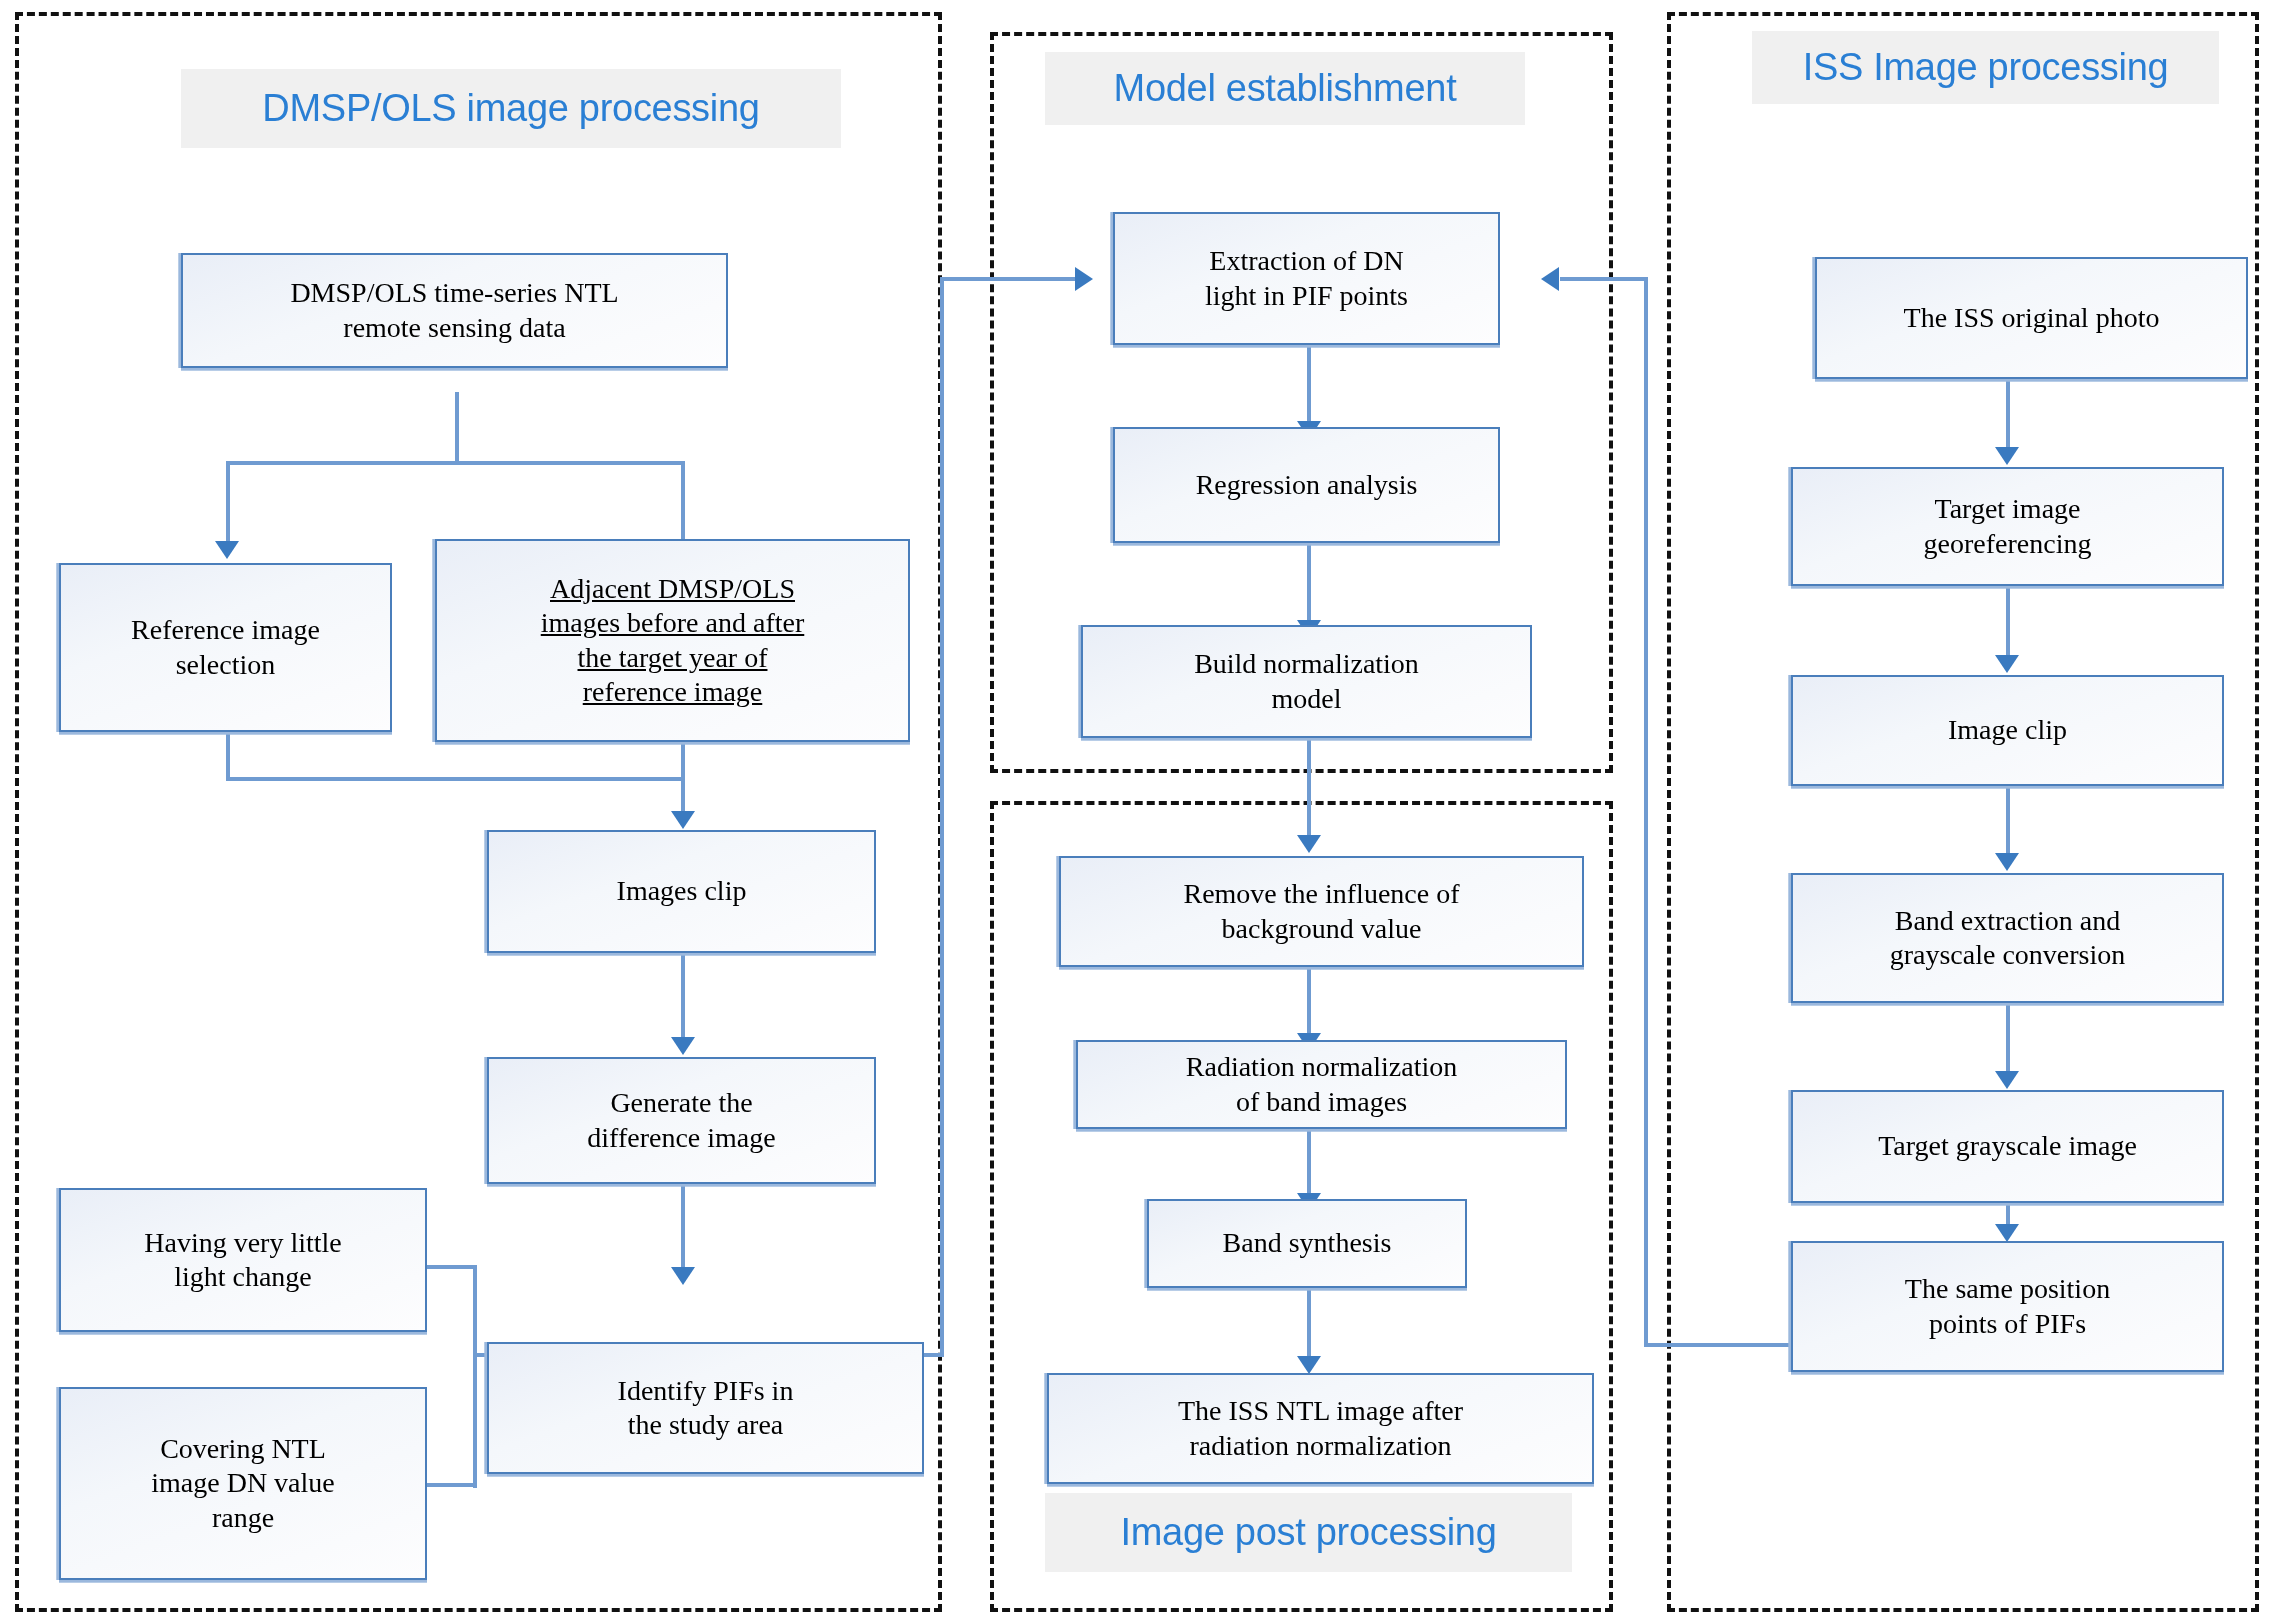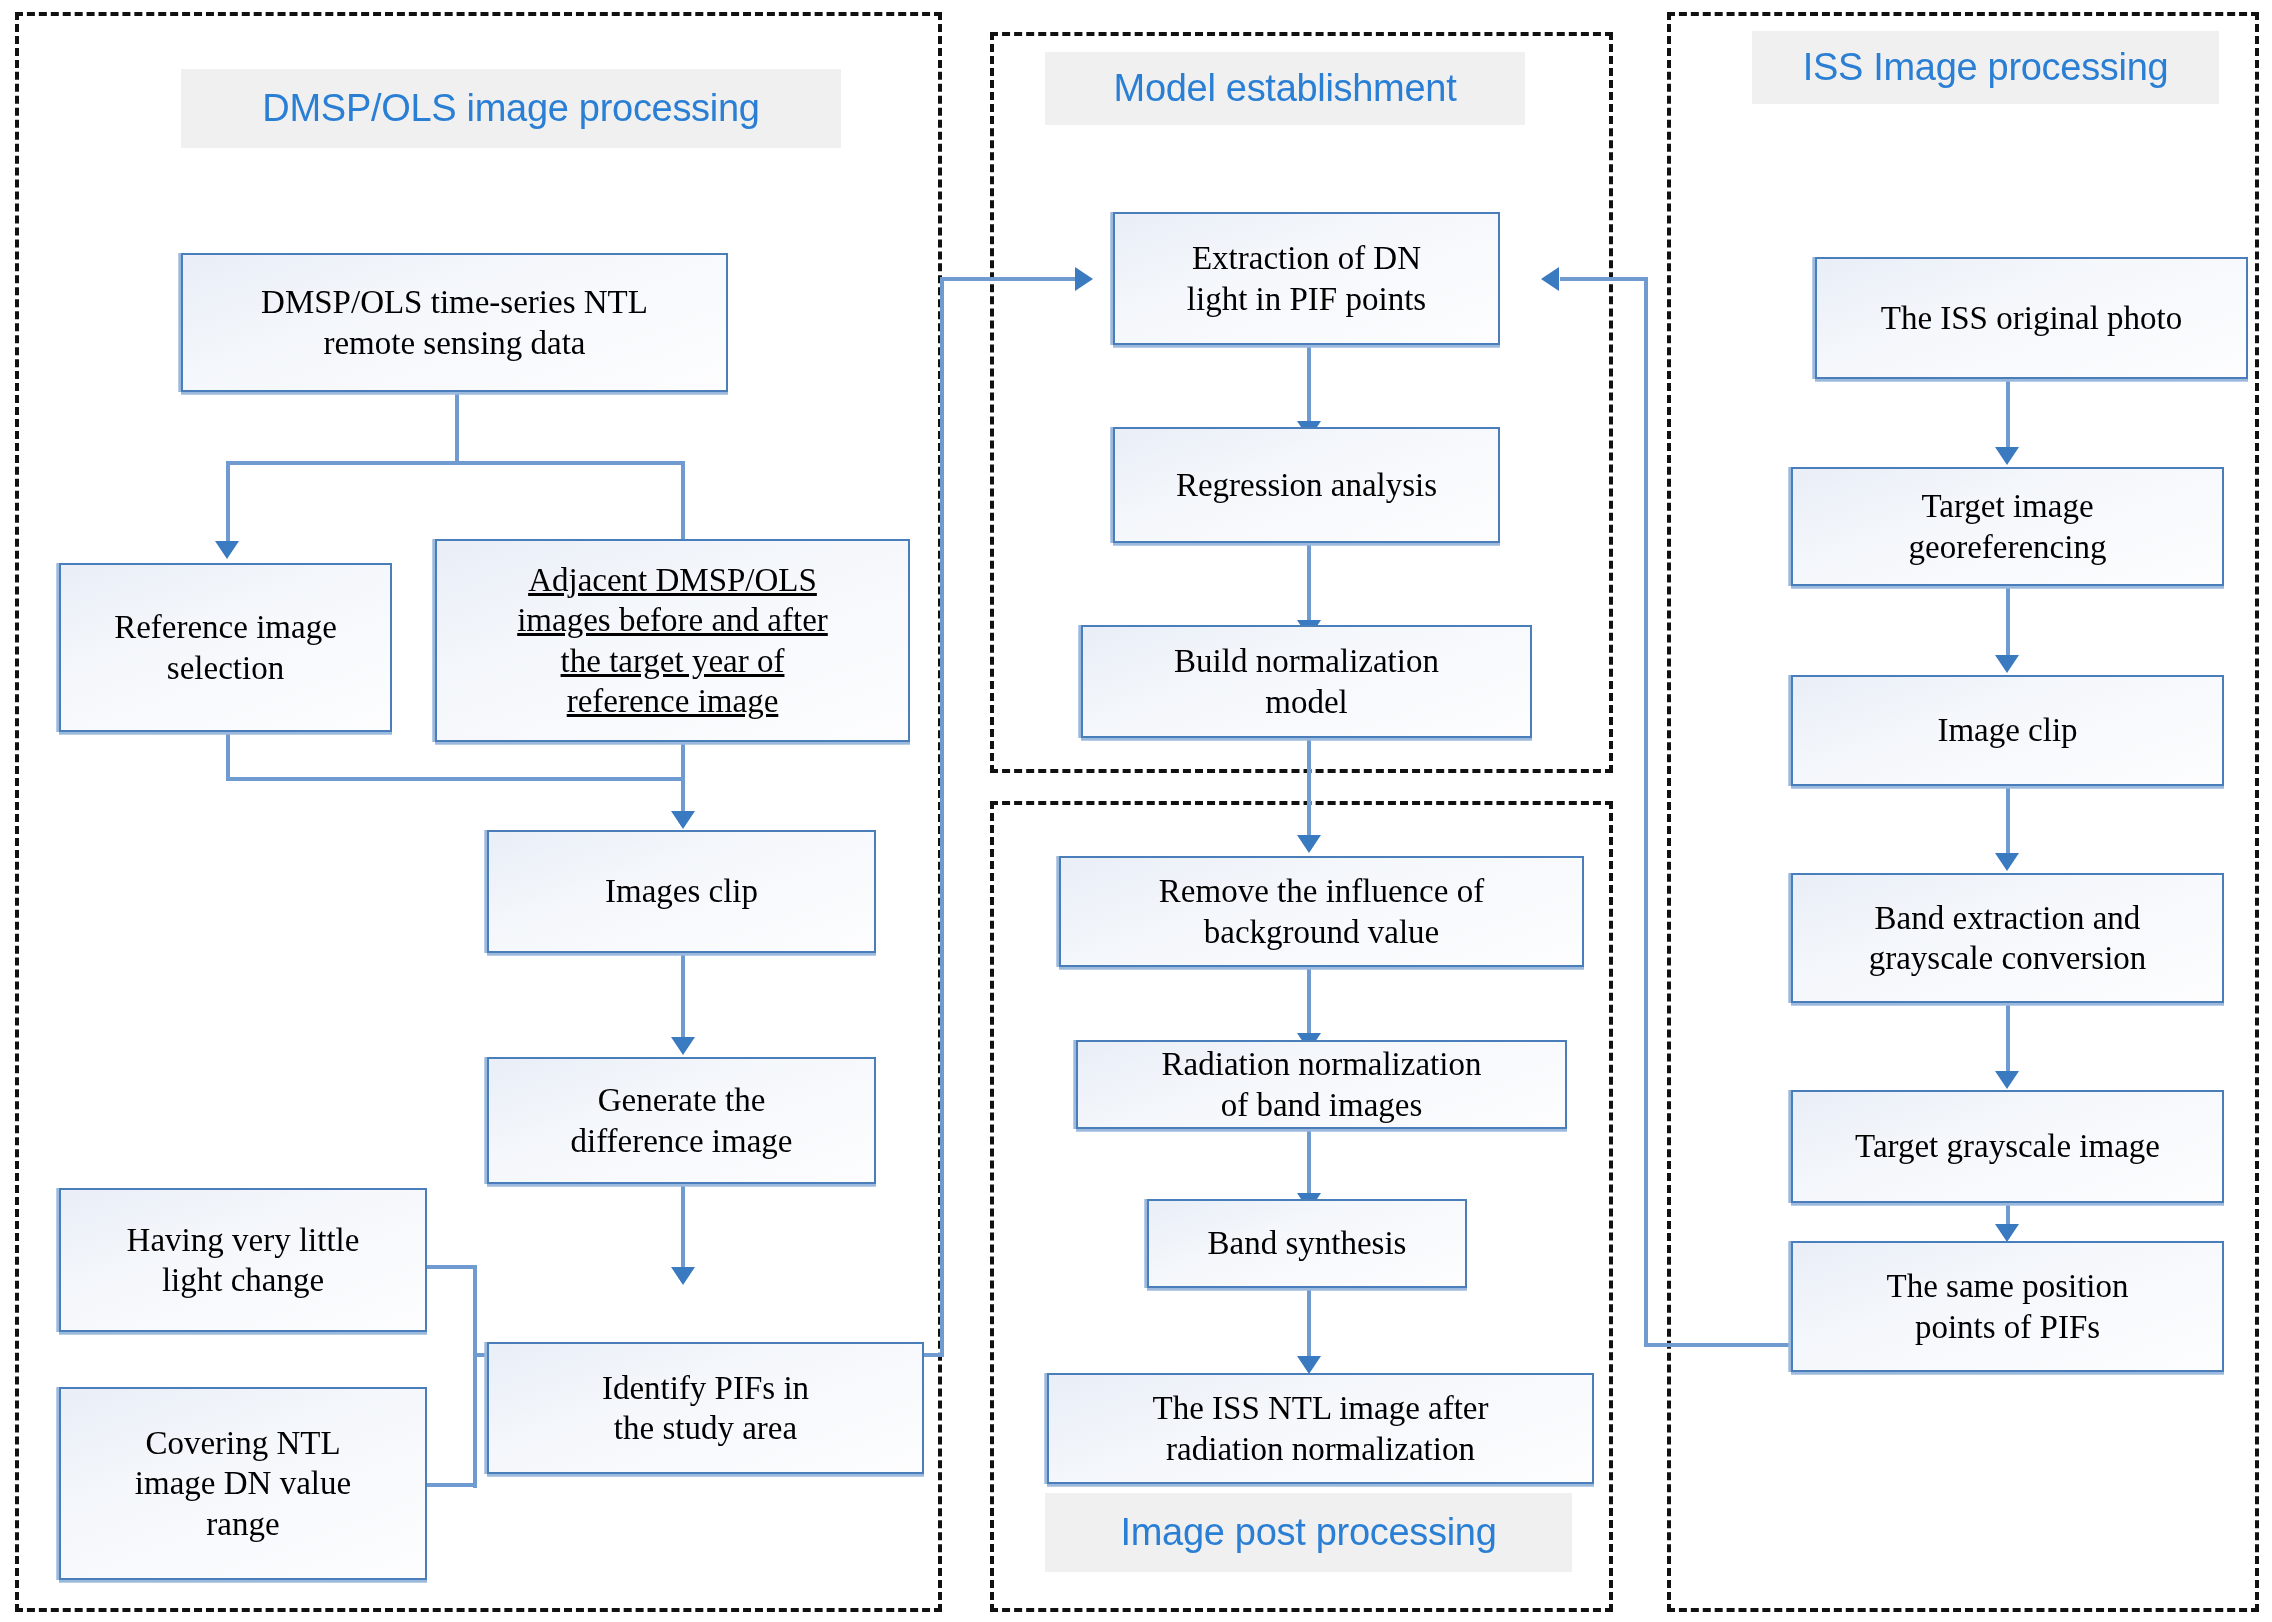--- a/index.html
+++ b/index.html
@@ -44,21 +44,21 @@
   .node {
     position: absolute;
     box-sizing: border-box;
     border: 2px solid #4a7ebb;
     background: linear-gradient(160deg, #e9eef7 0%, #f4f7fb 38%, #fdfdfe 100%);
     display: flex;
     align-items: center;
     justify-content: center;
     text-align: center;
     color: #000000;
-    font-size: 33px;
+    font-size: 28px;
     line-height: 1.22;
     padding: 2.7px 6.7px;
     box-shadow: 0 2.7px 0 0 #9bb8dd, -2.7px 0 0 0 #9bb8dd;
   }
   .node span { display: block; }
 
   
   .conn {
     position: absolute;
     background: #6f9bd1;
@@ -162,21 +162,21 @@
   <div class="arrow-down" style="left:1995px; top:1071px;"></div>
 
   <div class="conn v" style="left:2006px; top:1156px; height:73px;"></div>
   <div class="arrow-down" style="left:1995px; top:1224px;"></div>
 
   <div class="conn h" style="left:1644px; top:1343px; width:155px;"></div>
   <div class="conn v" style="left:1644px; top:277px; height:1069px;"></div>
   <div class="conn h" style="left:1560px; top:277px; width:88px;"></div>
   <div class="arrow-left" style="left:1541px; top:267px;"></div>
 
-  <div class="node" style="left:181px; top:253px; width:547px; height:139px;">
+  <div class="node" style="left:181px; top:253px; width:547px; height:115px;">
     <span>
       <span>DMSP/OLS time-series NTL</span>
       <span>remote sensing data</span>
     </span>
   </div>
 
   <div class="node" style="left:59px; top:563px; width:333px; height:169px;">
     <span>
       <span>Reference image</span>
       <span>selection</span>

